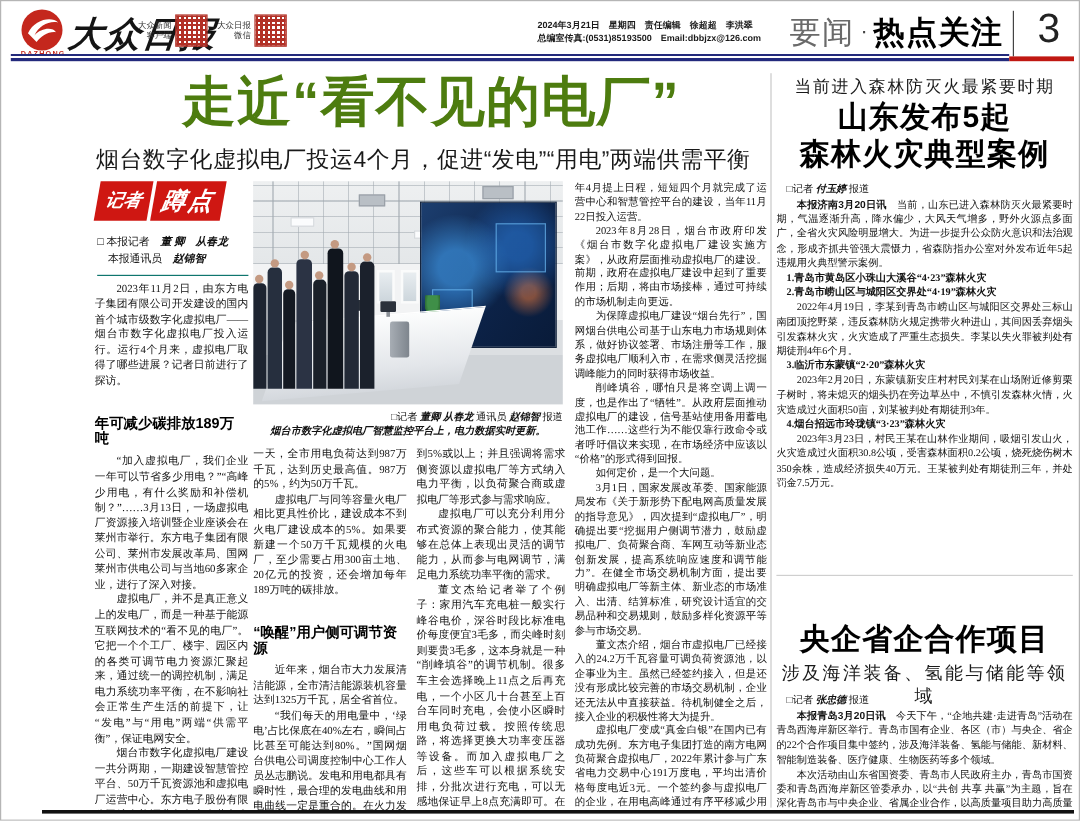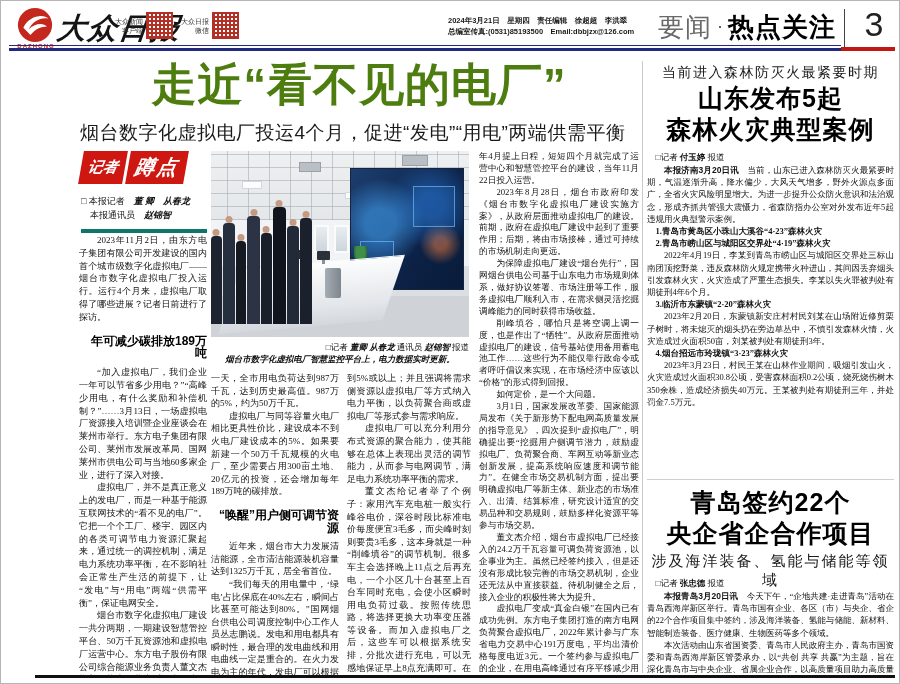--- a/index.html
+++ b/index.html
@@ -46,32 +46,32 @@
               letter-spacing:1px; font-family:"Liberation Sans", sans-serif; white-space:nowrap; }
   .deck { position:absolute; left:79px; top:119px; width:560px; font-size:19px; color:#191919;
           font-weight:500; font-family:"Liberation Sans", sans-serif; letter-spacing:.5px; }
   .badge { position:absolute; left:80px; top:150px; height:33px; display:flex; gap:3px;
            font-family:"Liberation Sans", sans-serif; }
   .badge .b1,.badge .b2 { background:#cf1712; color:#fff; font-style:italic; font-weight:900;
            display:flex; align-items:center; padding:0 7px; transform:skewX(-10deg); }
   .badge .b1 { font-size:15px; }
   .badge .b2 { font-size:20px; letter-spacing:2px; }
   .byline-main { position:absolute; left:80px; top:193px; width:126px; font-size:9px;
-                 line-height:14px; color:#111; border-bottom:4px solid #0f766e; padding-bottom:7px; }
+                 line-height:14px; color:#111; border-bottom:1px solid #0f766e; padding-bottom:7px; }
   .byline-main .names { font-style:italic; font-weight:bold; }
 
   .col { position:absolute; overflow:hidden; text-align:justify; color:#121212; }
   .col p { text-indent:2em; }
   .col p.cont { text-indent:0; }
   .col-1 { left:78px;  top:233px; width:128px; height:441px; font-size:9px;   line-height:12.8px; }
   .col-2 { left:210px; top:371px; width:128px; height:303px; font-size:9px;   line-height:12.6px; }
   .col-3 { left:346px; top:371px; width:124px; height:303px; font-size:9px;   line-height:12.6px; }
   .col-4 { left:478px; top:150px; width:160px; height:524px; font-size:8.7px; line-height:11.9px; }
-  .subhead { text-align:right; font-family:"Liberation Sans", sans-serif; font-weight:900;
-             font-size:12px; color:#000; margin:11px 0 6px; text-indent:0 !important; }
+  .subhead { text-align:left; font-family:"Liberation Sans", sans-serif; font-weight:900;
+             font-size:12px; color:#000; margin:23px 0 6px; text-indent:0 !important; }
 
   
   .photo { position:absolute; left:210px; top:150px; width:258px; height:186px; overflow:hidden;
            background:linear-gradient(#f2f3f4 0 62%, #dcdfe2 62% 78%, #cfd3d7 78% 100%); }
   .ph-ceiling { position:absolute; left:-10%; top:0; width:120%; height:37%;
     background:
       repeating-linear-gradient(90deg, rgba(160,168,175,.55) 0 1px, transparent 1px 21px),
       repeating-linear-gradient(0deg,  rgba(160,168,175,.55) 0 1px, transparent 1px 13px),
       linear-gradient(#eef0f1,#e4e7e9); }
   .ph-vent { position:absolute; background:#b9bfc5; border:1px solid #9aa1a8; }
@@ -106,21 +106,21 @@
 
   
   .sb { position:absolute; left:646px; width:247px; color:#121212; }
   .kicker { top:63px; text-align:center; font-size:14px; letter-spacing:1.5px; color:#1a1a1a; }
   .sb-headline { text-align:center; font-family:"Liberation Sans", sans-serif; font-weight:700;
                  color:#000; font-size:25px; line-height:31px; letter-spacing:1px; }
   .hl-fire { top:82px; }
   .hl-qd  { top:486px; }
   .deck-qd { top:551px; text-align:center; font-size:15px; letter-spacing:2px; color:#1a1a1a; }
   .sb-byline { font-size:8.5px; color:#111; text-indent:1em; }
-  .sb-byline .names { font-weight:bold;margin-top:10px; }
+  .sb-byline .names { font-style:italic; font-weight:bold;margin-top:10px; }
   .by-fire { top:151px; }
   .by-qd  { top:577px; }
   .sb-body { text-align:justify; font-size:8.5px; line-height:12.2px; overflow:hidden; }
   .body-fire { top:163px; height:312px; }
   .body-qd  { top:589px; height:84px; }
   .sb-body p { text-indent:2em; }
   .sb-body .lead-label { font-weight:900; font-family:"Liberation Sans", sans-serif; }
   .sb-body p.case-title { text-indent:1em; font-weight:bold; }
 </style>
 </head>
@@ -276,21 +276,21 @@
       <p class="case-title">3.临沂市东蒙镇“2·20”森林火灾</p>
       <p>2023年2月20日，东蒙镇新安庄村村民刘某在山场附近修剪栗子树时，将未熄灭的烟头扔在旁边草丛中，不慎引发森林火情，火灾造成过火面积50亩，刘某被判处有期徒刑3年。</p>
       <p class="case-title">4.烟台招远市玲珑镇“3·23”森林火灾</p>
       <p>2023年3月23日，村民王某在山林作业期间，吸烟引发山火，火灾造成过火面积30.8公顷，受害森林面积0.2公顷，烧死烧伤树木350余株，造成经济损失40万元。王某被判处有期徒刑三年，并处罚金7.5万元。</p>
 
     </div>
   </article>
 
   <article>
     <h2 class="sb sb-headline hl-qd">
-      <span>青岛签约22个</span><br>
+      <br>
       <span>央企省企合作项目</span>
     </h2>
     <div class="sb deck-qd">涉及海洋装备、氢能与储能等领域</div>
     <div class="sb sb-byline by-qd">
       <span>□记者</span>
       <span class="names">张忠德</span>
       <span>报道</span>
     </div>
     <div class="sb sb-body body-qd">
       <p><span class="lead-label">本报青岛3月20日讯</span><span>　今天下午，“企地共建·走进青岛”活动在青岛西海岸新区举行。青岛市国有企业、各区（市）与央企、省企的22个合作项目集中签约，涉及海洋装备、氢能与储能、新材料、智能制造装备、医疗健康、生物医药等多个领域。</span></p>

